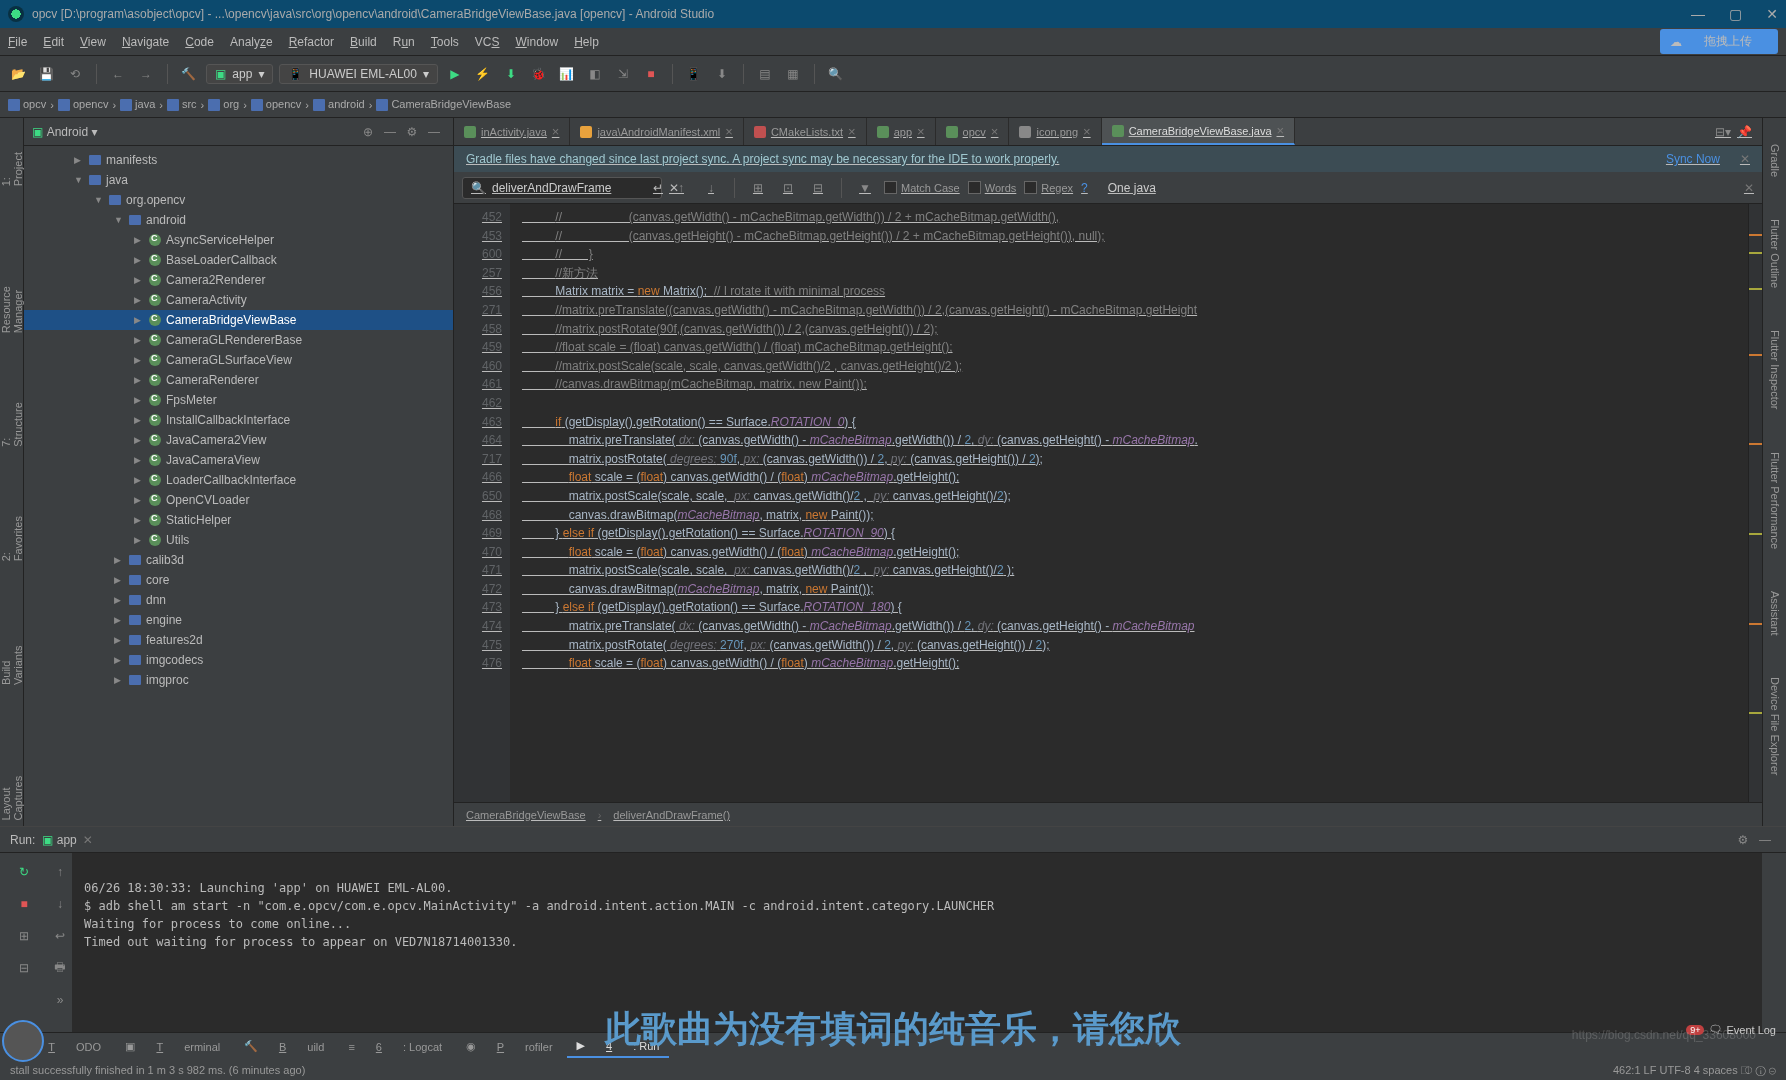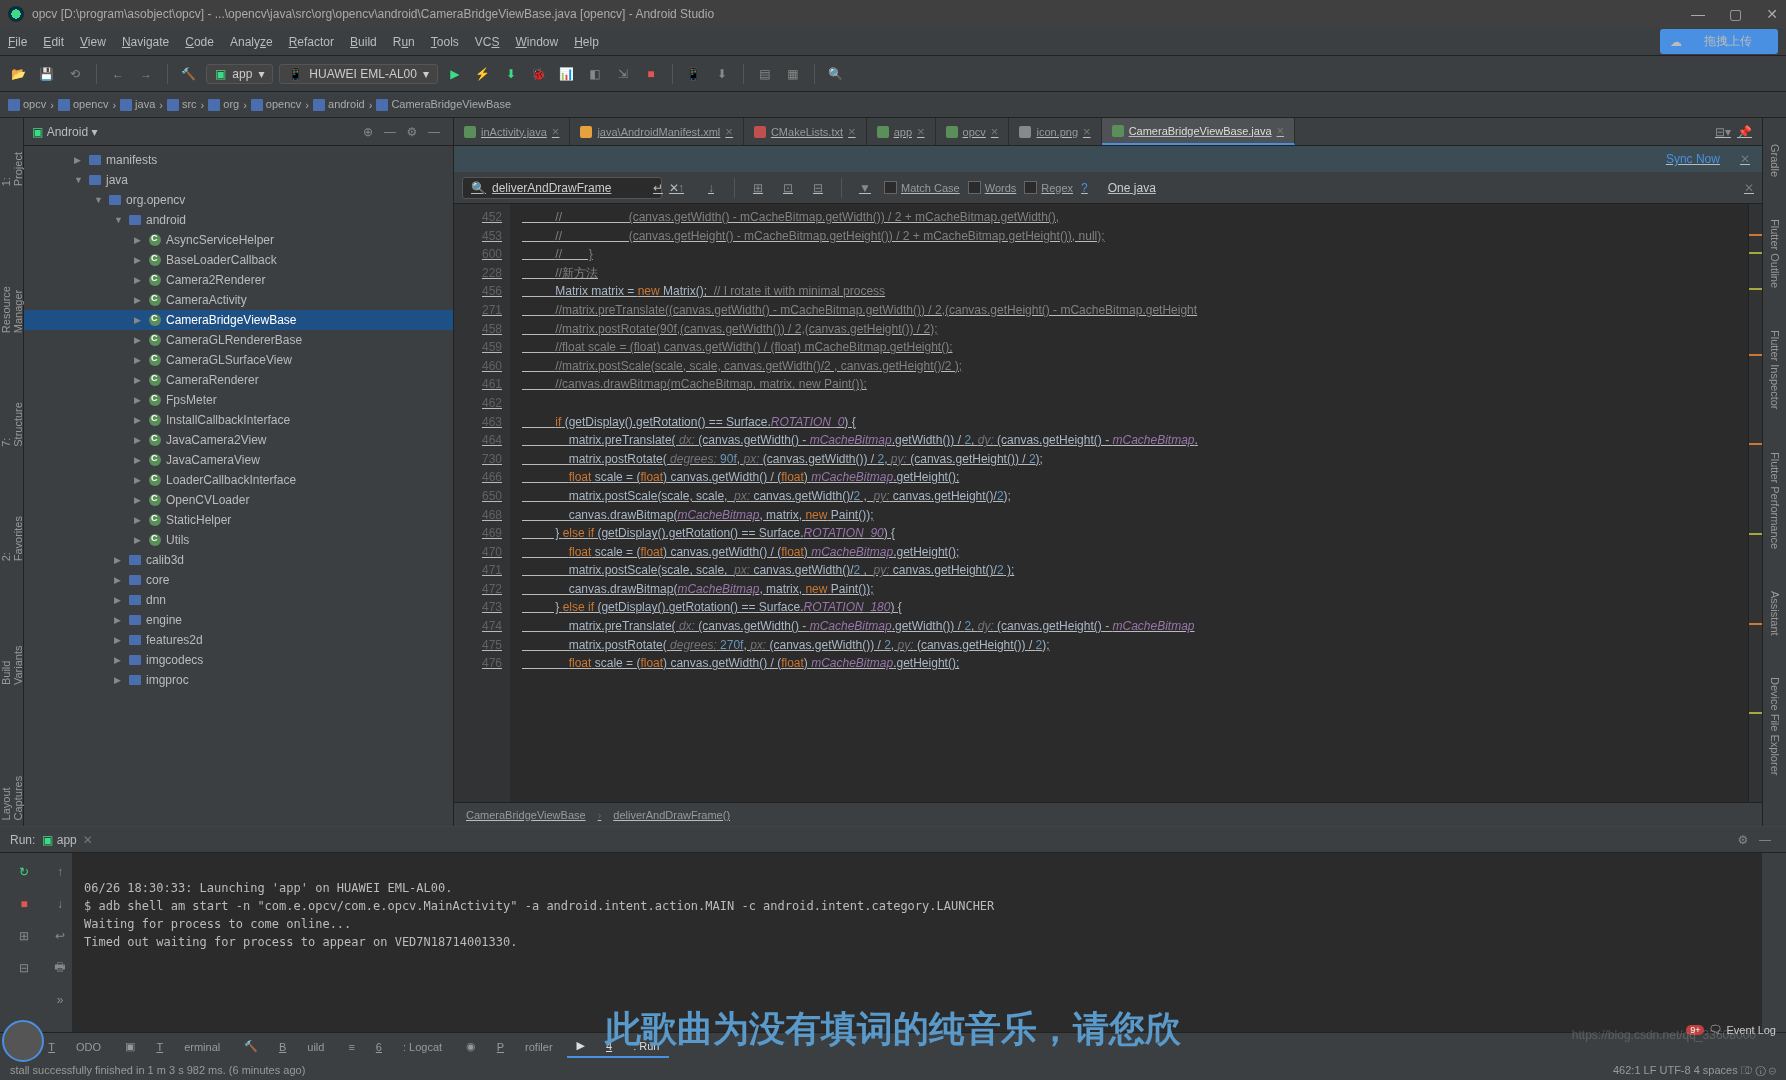--- a/index.html
+++ b/index.html
@@ -1,17 +1,17 @@
 <!DOCTYPE html>
 <html><head>
 <meta charset="utf-8">
 <style>
 * { margin: 0; padding: 0; box-sizing: border-box; font-family: "Segoe UI", Arial, sans-serif; }
 body { background: #2b2b2b; color: #bbb; font-size: 12px; overflow: hidden; width: 1786px; height: 1080px; }
-.titlebar { background: #404040; height: 28px; display: flex; align-items: center; padding: 0 8px; color: #aaa; }
+.titlebar { background: #0c4a6e; height: 28px; display: flex; align-items: center; padding: 0 8px; color: #aaa; }
 .titlebar .app-icon { width: 16px; height: 16px; background: radial-gradient(circle,#3ddc84 40%,#083042 42%); border-radius: 50%; margin-right: 8px; }
 .titlebar .winbtns { margin-left: auto; display: flex; gap: 24px; color: #aaa; font-size: 14px; }
 .menubar { background: #3c3f41; height: 28px; display: flex; align-items: center; padding: 0 8px; border-bottom: 1px solid #222; }
 .menubar span { margin-right: 16px; color: #bbb; cursor: default; }
 .menubar span u { text-decoration: underline; }
 .cloud-btn { margin-left: auto; background: #4a90e2; color: #fff; padding: 4px 10px; border-radius: 3px; display: flex; align-items: center; gap: 6px; }
 .toolbar { background: #3c3f41; height: 36px; display: flex; align-items: center; padding: 0 8px; border-bottom: 1px solid #222; gap: 6px; }
 .tbtn { width: 22px; height: 22px; display: flex; align-items: center; justify-content: center; color: #888; border-radius: 3px; }
 .run-cfg { background: #444; border: 1px solid #555; border-radius: 3px; padding: 2px 8px; display: flex; align-items: center; gap: 6px; color: #ccc; }
 .sep { width: 1px; height: 20px; background: #555; margin: 0 4px; }
@@ -280,20 +280,21 @@
         <div class="tab"><span class="ticon-sm" style="background:#5a8f5a;border-radius:2px"></span>app<span class="close">×</span></div>
         <div class="tab"><span class="ticon-sm" style="background:#5a8f5a;border-radius:2px"></span>opcv<span class="close">×</span></div>
         <div class="tab"><span class="ticon-sm" style="background:#888;border-radius:2px"></span>icon.png<span class="close">×</span></div>
         <div class="tab active"><span class="ticon-sm" style="background:#5a8f5a;border-radius:2px"></span>CameraBridgeViewBase.java<span class="close">×</span></div>
         <div class="pin">
         <span>⊟▾</span>
         <span>📌</span>
       </div>
     </div>
     <div class="syncbar">
+      <span>Gradle files have changed since last project sync. A project sync may be necessary for the IDE to work properly.</span>
       <span class="link">Sync Now</span>
       <span style="margin-left:20px;color:#777">✕</span>
     </div>
     <div class="findbar">
       <div class="findbox">
         <span>🔍</span>
         <input value="deliverAndDrawFrame" style="">
         <span>↵</span>
         <span>✕</span>
       </div>
@@ -319,31 +320,31 @@
         </div>
       <span style="color:#4a90e2">?</span>
       <span style="margin-left:12px;color:#ccc">One java</span>
       <span style="margin-left:auto;color:#777">✕</span>
     </div>
     <div class="code">
       <div class="gutter" id="gutter">
           <div>452</div>
           <div>453</div>
           <div>600</div>
-          <div>228</div>
+          <div>257</div>
           <div>456</div>
           <div>271</div>
           <div>458</div>
           <div>459</div>
           <div>460</div>
           <div>461</div>
           <div>462</div>
           <div>463</div>
           <div>464</div>
-          <div>730</div>
+          <div>717</div>
           <div>466</div>
           <div>650</div>
           <div>468</div>
           <div>469</div>
           <div>470</div>
           <div>471</div>
           <div>472</div>
           <div>473</div>
           <div>474</div>
           <div>475</div>

